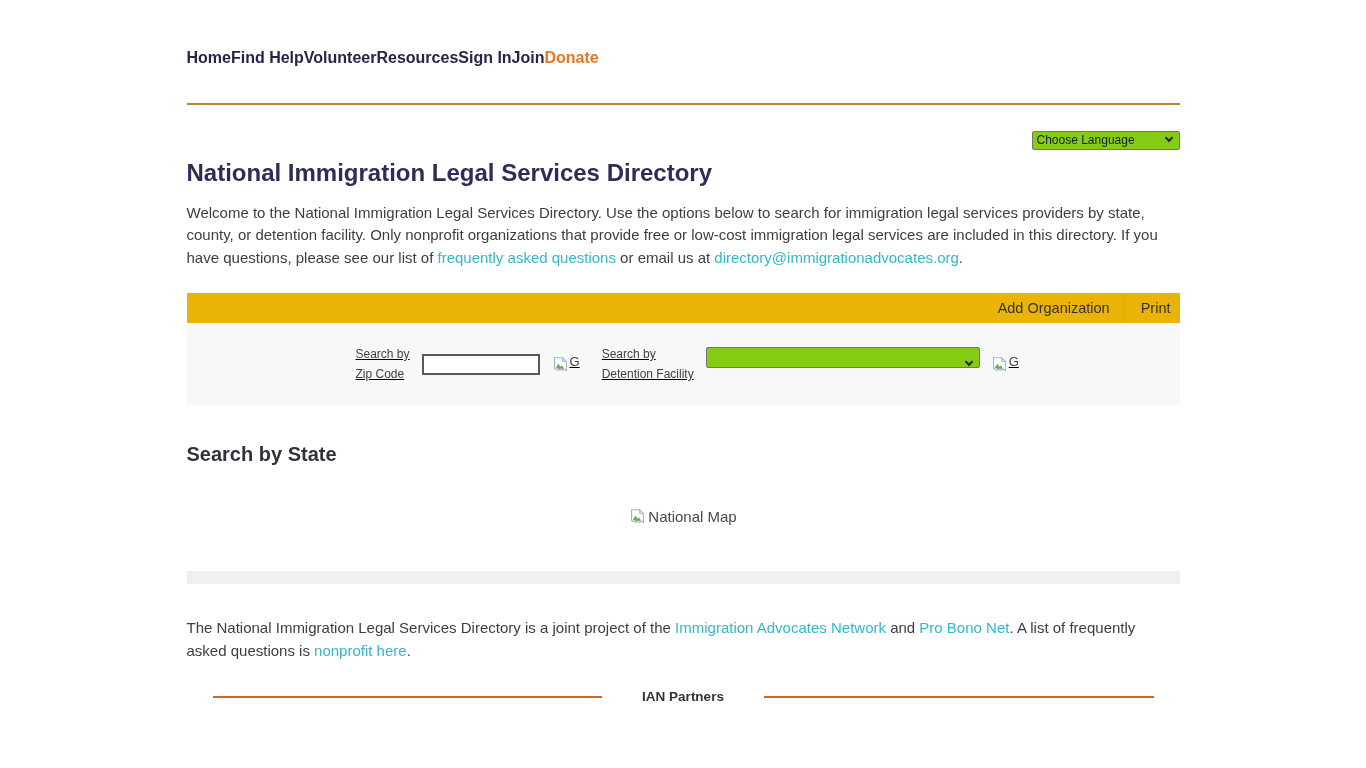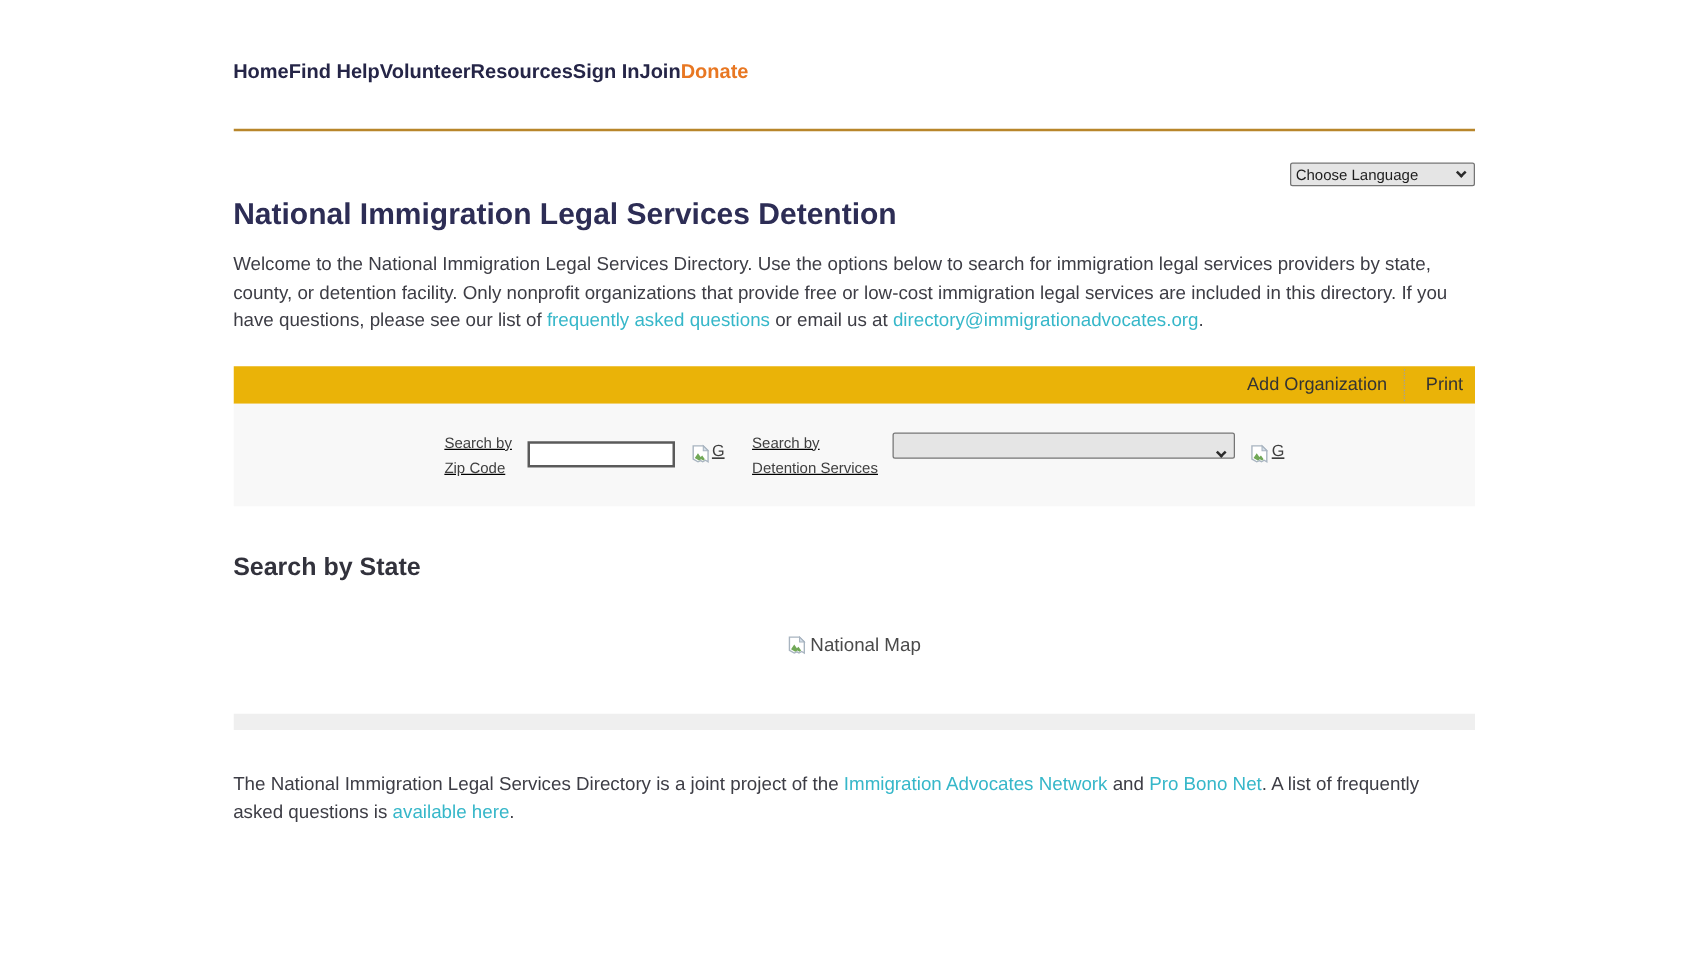--- a/index.html
+++ b/index.html
@@ -10,21 +10,21 @@
   
   .header { padding-top: 49px; }
   .nav { display: flex; justify-content: flex-start; align-items: center; }
   .nav a { text-decoration: none; font-weight: bold; font-size: 16px; color: #252547; }
   .nav a.donate { color: #e87722; }
   .gold-line { margin-top: 36px; border-top: 2px solid #b8862b; height: 0; }
 
   
   .lang-row { display: flex; justify-content: flex-end; margin-top: 25px; }
   .select-wrap { position: relative; display: inline-block; }
-  select { appearance: none; -webkit-appearance: none; background: #e5e5e5; color: #1d1d1d;
+  select { appearance: none; -webkit-appearance: none; background: #84cc16; color: #1d1d1d;
            border: 1px solid #757575; border-radius: 2px; font-family: "Liberation Sans", sans-serif; }
   .lang-select { width: 148px; height: 19px; font-size: 12px; padding: 0 20px 0 4px; }
   .chev { position: absolute; right: 8px; top: 50%; width: 6px; height: 6px; margin-top: -5px;
           border-right: 2px solid #2b2b2b; border-bottom: 2px solid #2b2b2b;
           transform: rotate(45deg); pointer-events: none; }
 
   
   .page-title { margin-top: 9px; font-size: 24px; font-weight: bold; color: #2d2d55; }
   .intro { margin-top: 15px; font-size: 15px; line-height: 22.5px; color: #3d3d45; }
   a.teal { color: #36b7c9; text-decoration: none; }
@@ -85,21 +85,21 @@
 
   <div class="lang-row">
     <span class="select-wrap">
       <select class="lang-select">
         <option>Choose Language</option>
       </select>
       <span class="chev"></span>
     </span>
   </div>
 
-  <h1 class="page-title">National Immigration Legal Services Detention</h1>
+  <h1 class="page-title">National Immigration Legal Services Directory</h1>
 
   <p class="intro"><span>Welcome to the National Immigration Legal Services Directory. Use the options below to search for immigration legal services providers by state, county, or detention facility. Only nonprofit organizations that provide free or low-cost immigration legal services are included in this directory. If you have questions, please see our list of </span><a href="#" class="teal">frequently asked questions</a><span> or email us at </span><a href="#" class="teal">directory@immigrationadvocates.org</a><span>.</span></p>
 
   <div class="toolbar">
     <a href="#">Add Organization</a>
     <span class="sep"></span>
     <a href="#">Print</a>
   </div>
 
   <div class="search-panel">
@@ -111,21 +111,21 @@
     <span class="go-btn">
       <svg class="broken-svg" viewBox="0 0 20 20" width="17" height="17" aria-hidden="true">
         <path d="M3 2h9.5L17 6.5V17l-2.5-1.5L12 17l-2-1.2L7.5 17 3 14.5z" fill="#ffffff" stroke="#a8b4c0" stroke-width="1.3"></path>
         <path d="M12.5 2L17 6.5h-4.5z" fill="#d6e0ea" stroke="#a8b4c0" stroke-width="1"></path>
         <path d="M4.5 13.5l3-4.5 2.5 3.5 1.5-1.5 2.5 3.5-1.5 1.2-2-1-2 1-2-1z" fill="#71a857"></path>
       </svg>
       <span class="alt-text">G</span>
     </span>
     <div class="search-label">
       <div>Search by</div>
-      <div>Detention Services</div>
+      <div>Detention Facility</div>
     </div>
     <span class="select-wrap facility-wrap">
       <select class="facility-select">
         <option>Select a detention facility</option>
       </select>
       <span class="chev"></span>
     </span>
     <span class="go-btn">
       <svg class="broken-svg" viewBox="0 0 20 20" width="17" height="17" aria-hidden="true">
         <path d="M3 2h9.5L17 6.5V17l-2.5-1.5L12 17l-2-1.2L7.5 17 3 14.5z" fill="#ffffff" stroke="#a8b4c0" stroke-width="1.3"></path>
@@ -142,16 +142,21 @@
     <svg class="broken-svg" viewBox="0 0 20 20" width="17" height="17" aria-hidden="true">
       <path d="M3 2h9.5L17 6.5V17l-2.5-1.5L12 17l-2-1.2L7.5 17 3 14.5z" fill="#ffffff" stroke="#a8b4c0" stroke-width="1.3"></path>
       <path d="M12.5 2L17 6.5h-4.5z" fill="#d6e0ea" stroke="#a8b4c0" stroke-width="1"></path>
       <path d="M4.5 13.5l3-4.5 2.5 3.5 1.5-1.5 2.5 3.5-1.5 1.2-2-1-2 1-2-1z" fill="#71a857"></path>
     </svg>
     <span class="alt-text">National Map</span>
   </div>
 
   <div class="divider-bar"></div>
 
-  <p class="footer-text"><span>The National Immigration Legal Services Directory is a joint project of the </span><a href="#" class="teal">Immigration Advocates Network</a><span> and </span><a href="#" class="teal">Pro Bono Net</a><span>. A list of frequently asked questions is </span><a href="#" class="teal">available here</a><span>.</span></p>
+  <p class="footer-text"><span>The National Immigration Legal Services Directory is a joint project of the </span><a href="#" class="teal">Immigration Advocates Network</a><span> and </span><a href="#" class="teal">Pro Bono Net</a><span>. A list of frequently asked questions is </span><a href="#" class="teal">nonprofit here</a><span>.</span></p>
 
+  <div class="partners-heading">
+    <span class="line left"></span>
+    <span class="label">IAN Partners</span>
+    <span class="line right"></span>
+  </div>
 
 </div>
 
 </body></html>

